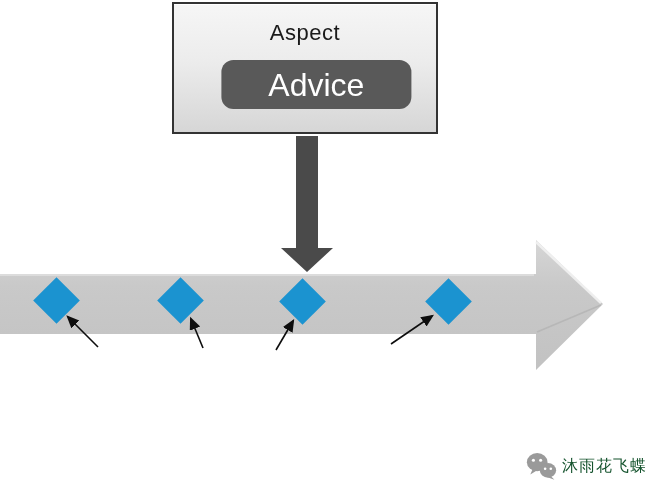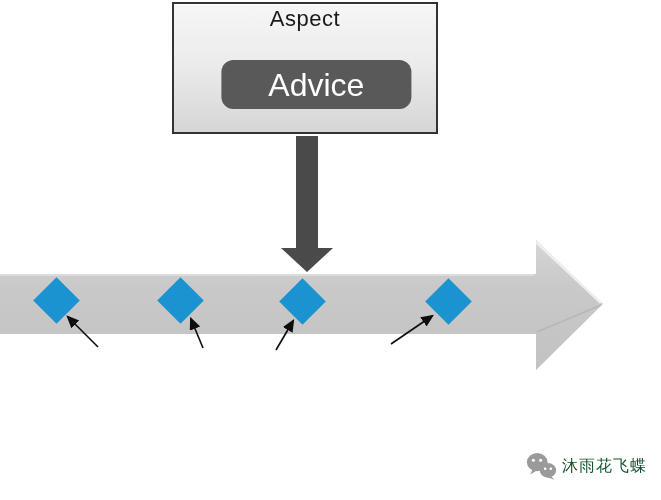--- a/index.html
+++ b/index.html
@@ -21,21 +21,21 @@
     position: absolute;
     left: 172px;
     top: 2px;
     width: 262px;
     height: 128px;
     border: 2px solid #333333;
     background: linear-gradient(180deg, #f6f6f6 0%, #ececec 45%, #d6d6d6 100%);
     box-shadow: inset 0 1px 0 #ffffff;
   }
   .aspect-title {
-    margin-top: 2px;
+    margin-top: 16px;
     text-align: center;
     font-size: 22px;
     color: #1a1a1a;
     letter-spacing: 0.5px;
   }
   .advice-btn {
     position: absolute;
     left: 50%;
     top: 56px;
     transform: translateX(-44%);

